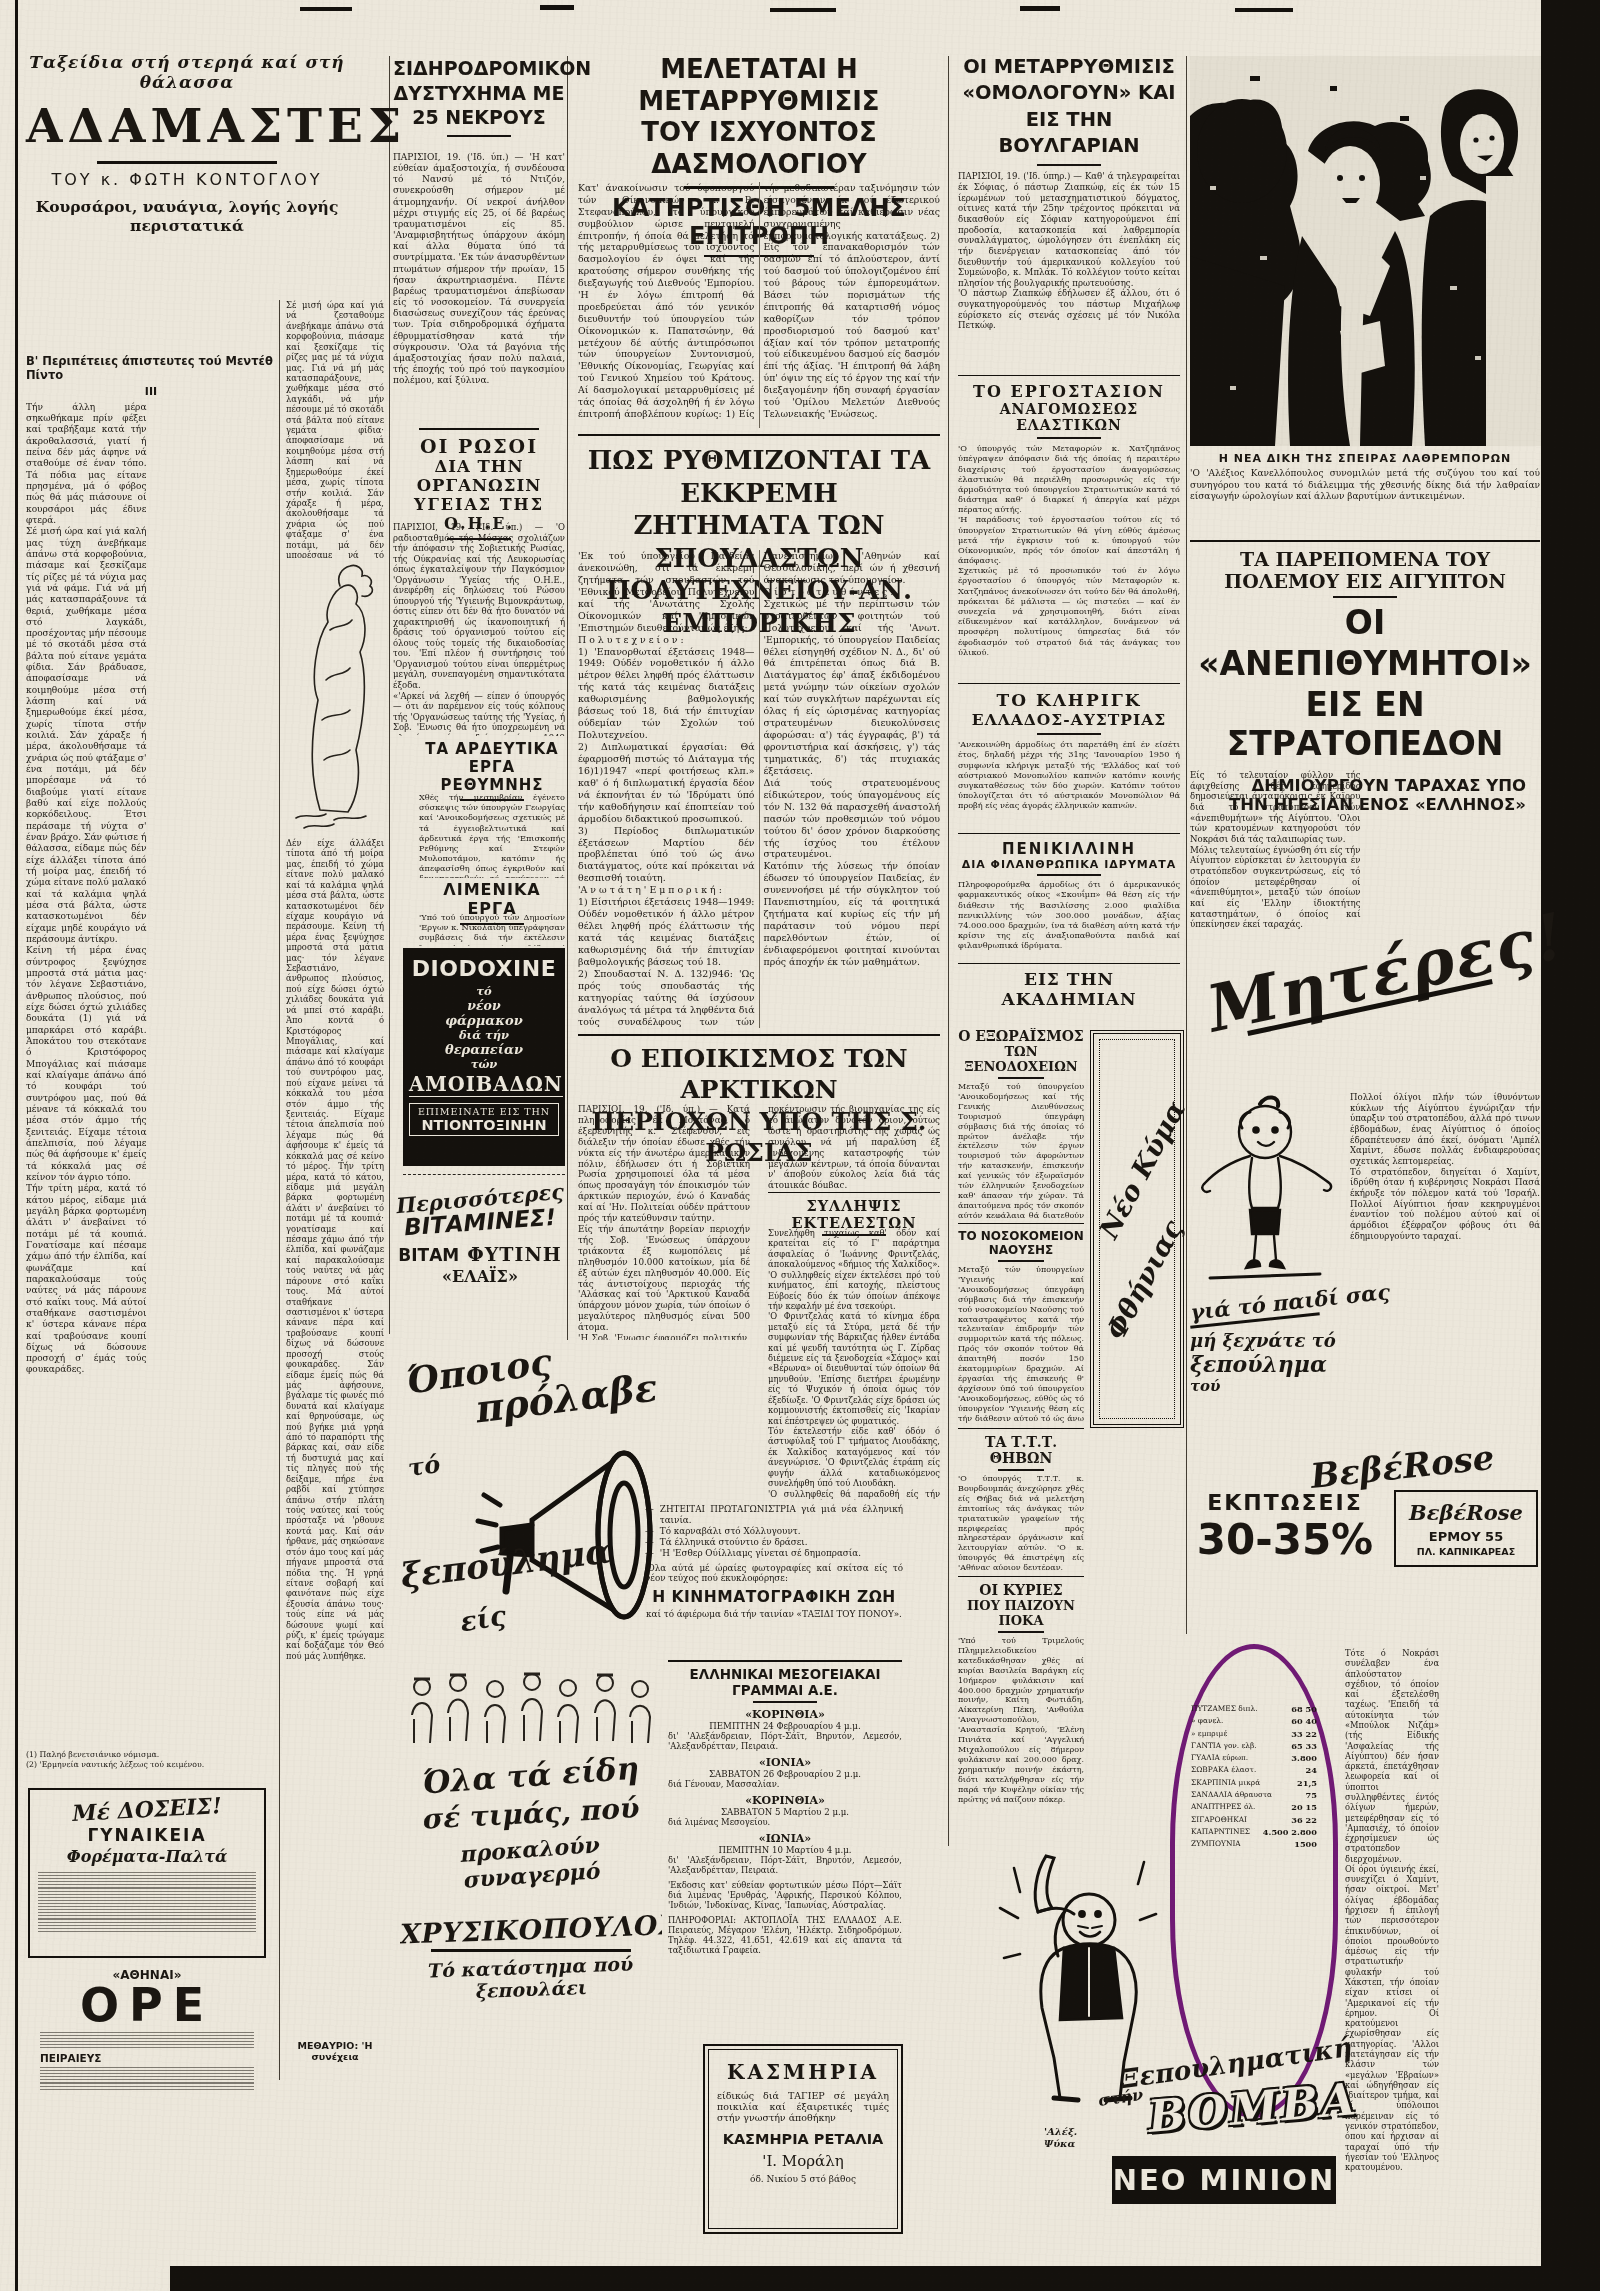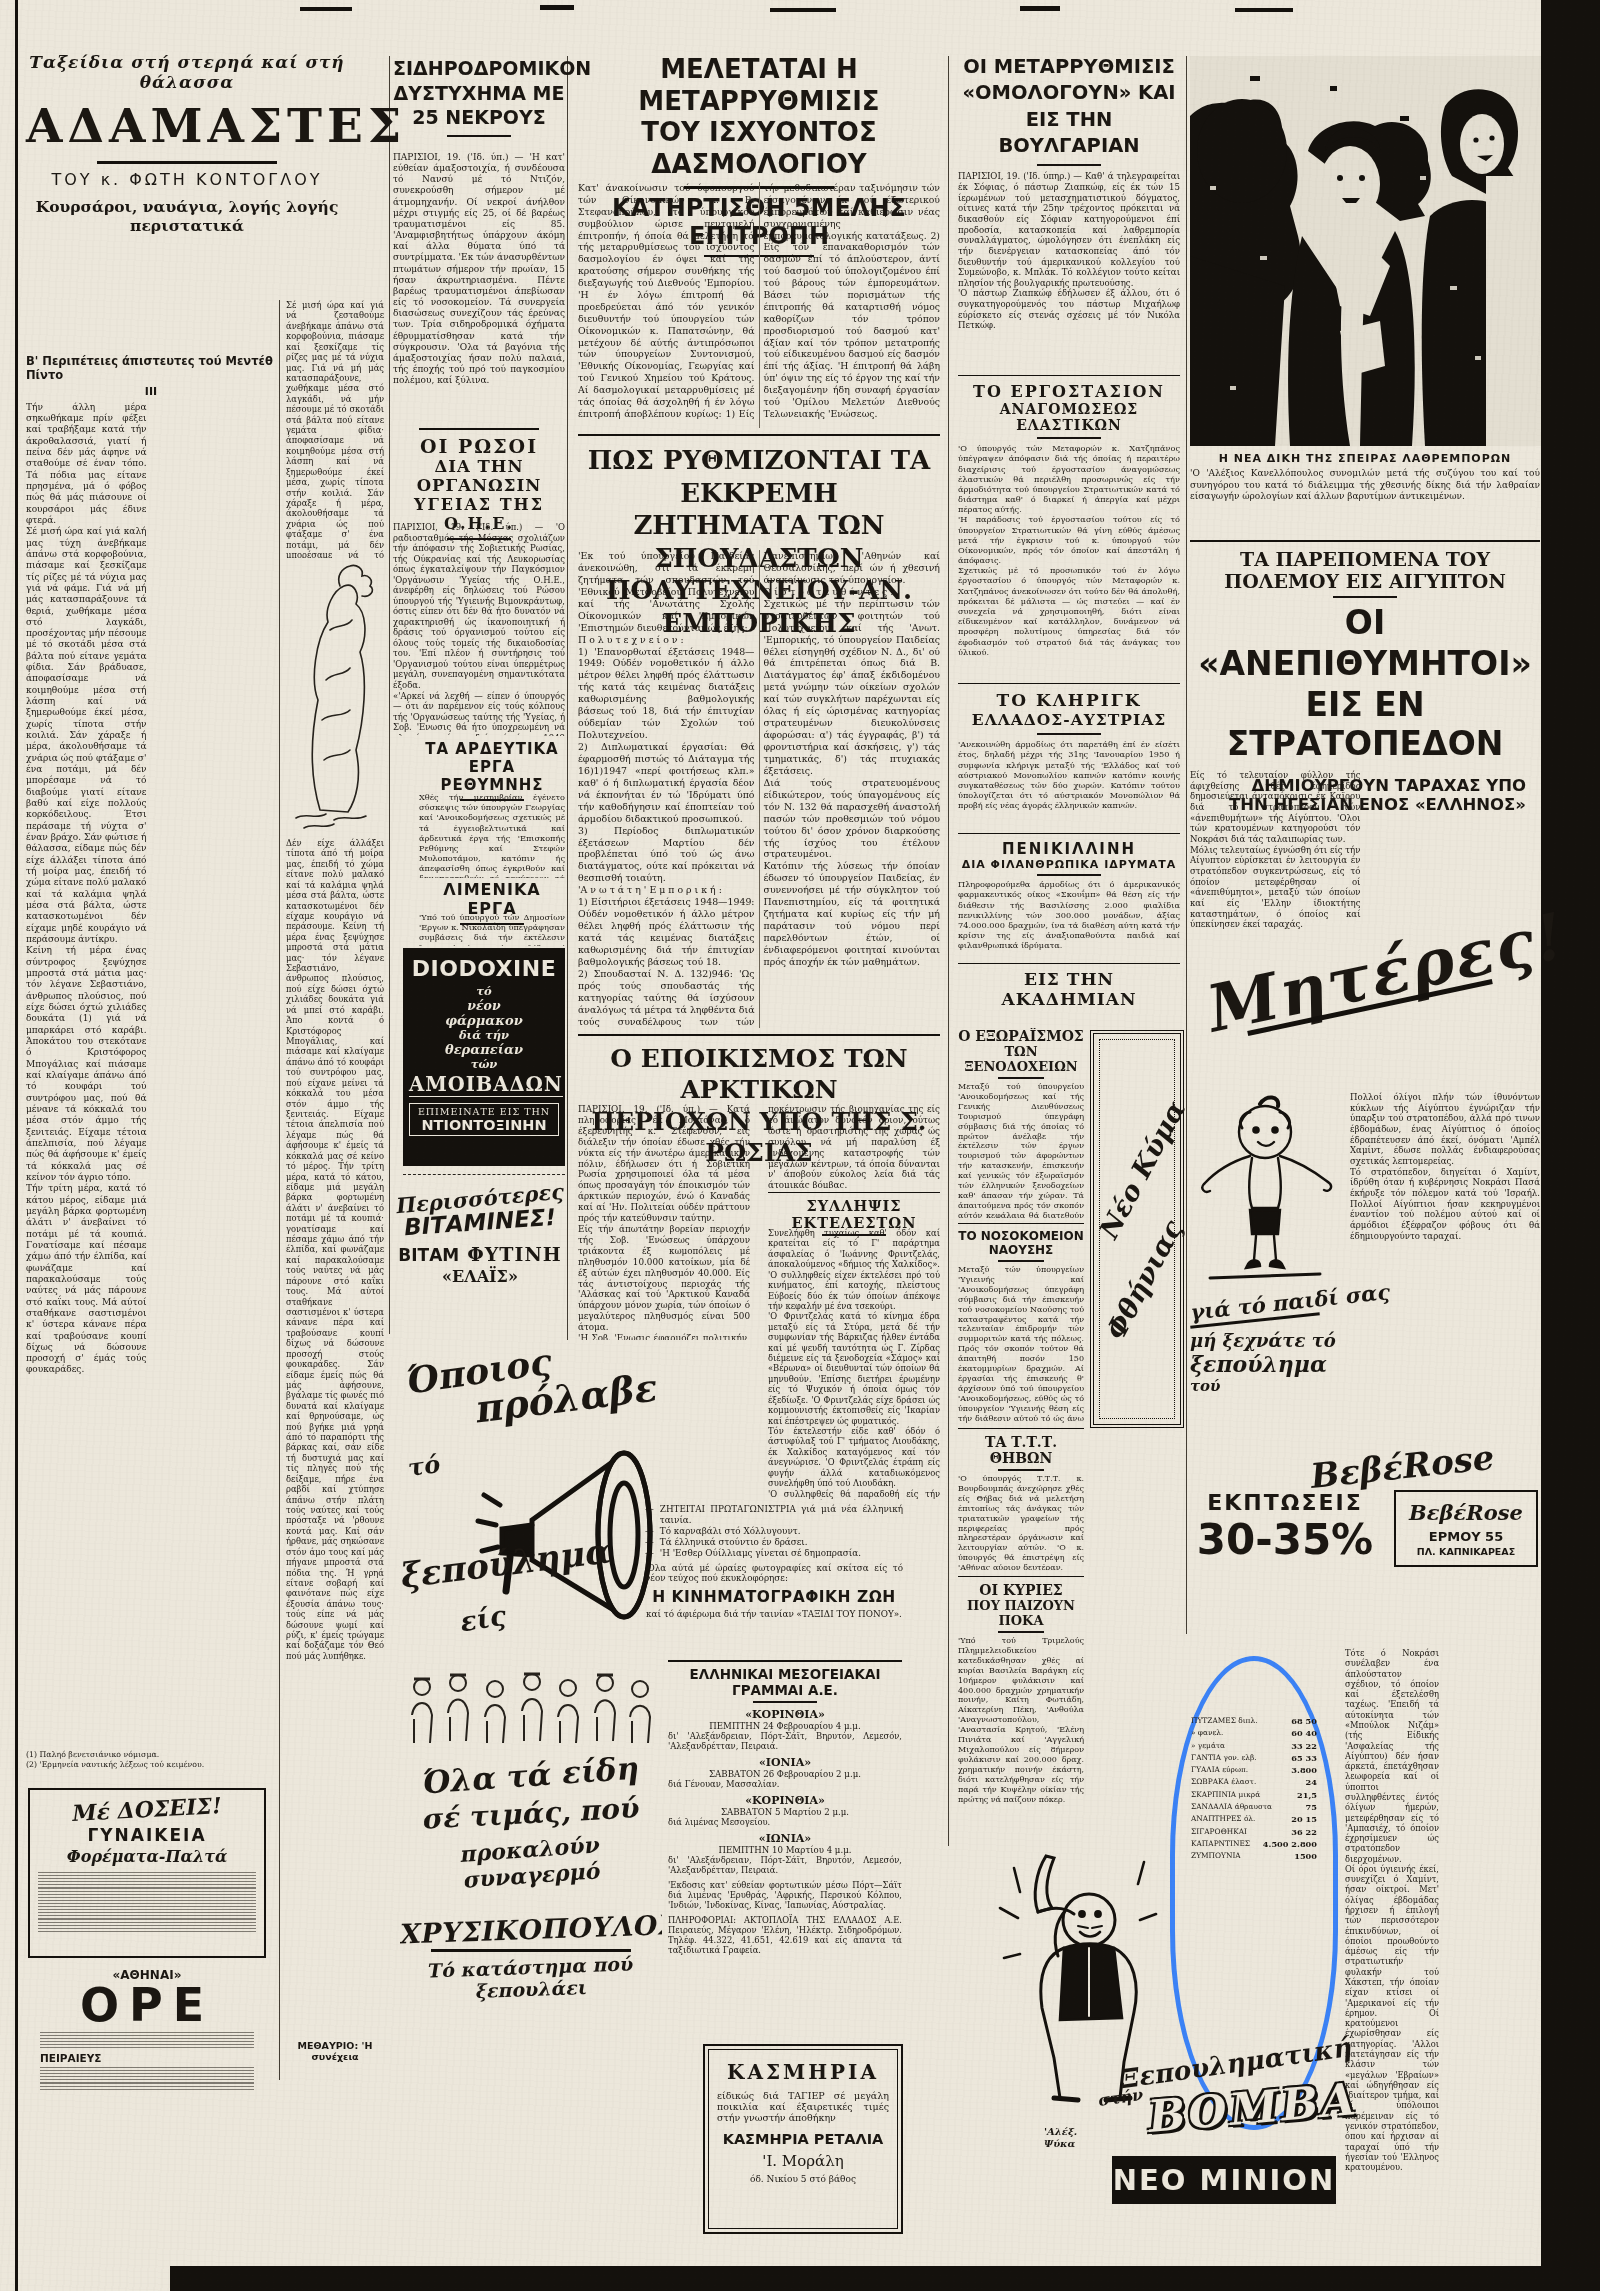--- a/index.html
+++ b/index.html
@@ -502,31 +502,31 @@
         <div class="hbold" style="font-size:13px;margin-top:4px;">ΕΡΜΟΥ 55</div>
         <div class="hbold" style="font-size:9.5px;margin-top:2px;">ΠΛ. ΚΑΠΝΙΚΑΡΕΑΣ</div>
       </div>
     </div>
   </div>
 
   <div class="abs bd jt pre cols2" style="left:1345px;top:1648px;width:196px;height:610px;font-size:8.3px;column-gap:8px;">Τότε ό Νοκράσι συνέλαβεν ένα άπλούστατον σχέδιον, τό όποίον καί έξετελέσθη ταχέως. 'Επειδή τά αύτοκίνητα τών «Μπούλοκ Νιζάμ» (τής Είδικής 'Ασφαλείας τής Αίγύπτου) δέν ήσαν άρκετά, έπετάχθησαν λεωφορεία καί οί ύποπτοι συλληφθέντες έντός όλίγων ήμερών, μετεφέρθησαν είς τό 'Αμπασιέχ, τό όποίον έχρησίμευεν ώς στρατόπεδον διερχομένων.
 Οί όροι ύγιεινής έκεί, συνεχίζει ό Χαμίντ, ήσαν οίκτροί. Μετ' όλίγας έβδομάδας ήρχισεν ή έπιλογή τών περισσότερον έπικινδύνων, οί όποίοι προωθούντο άμέσως είς τήν στρατιωτικήν φυλακήν τού Χάκστεπ, τήν όποίαν είχαν κτίσει οί 'Αμερικανοί είς τήν έρημον. Οί κρατούμενοι έχωρίσθησαν είς κατηγορίας. 'Αλλοι κατετάγησαν είς τήν κλάσιν τών «μεγάλων 'Εβραίων» καί ώδηγήθησαν είς ίδιαίτερον τμήμα, καί οί ύπόλοιποι παρέμειναν είς τό γενικόν στρατόπεδον, όπου καί ήρχισαν αί ταραχαί ύπό τήν ήγεσίαν τού 'Ελληνος κρατουμένου.</div>
 
   <div class="abs" style="left:980px;top:1640px;width:360px;height:626px;">
-    <div style="position:absolute;right:2px;top:16px;width:168px;height:474px;border:5px solid #3b82f6;border-radius:50% / 42%;padding:54px 16px;box-sizing:border-box;">
+    <div style="position:absolute;right:2px;top:4px;width:168px;height:474px;border:5px solid #701a75;border-radius:50% / 42%;padding:54px 16px;box-sizing:border-box;">
       <div class="prow">
           <span>ΠΥΤΖΑΜΕΣ διπλ.</span>
           <b>68 50</b>
         </div>
       <div class="prow">
           <span>»  φανελ.</span>
           <b>60 40</b>
         </div>
       <div class="prow">
-          <span>»  γεμάτα</span>
+          <span>»  εμπριμέ</span>
           <b>33 22</b>
         </div>
       <div class="prow">
           <span>ΓΑΝΤΙΑ γον. ελβ.</span>
           <b>65 33</b>
         </div>
       <div class="prow">
           <span>ΓΥΑΛΙΑ εύρωπ.</span>
           <b>3.800</b>
         </div>

